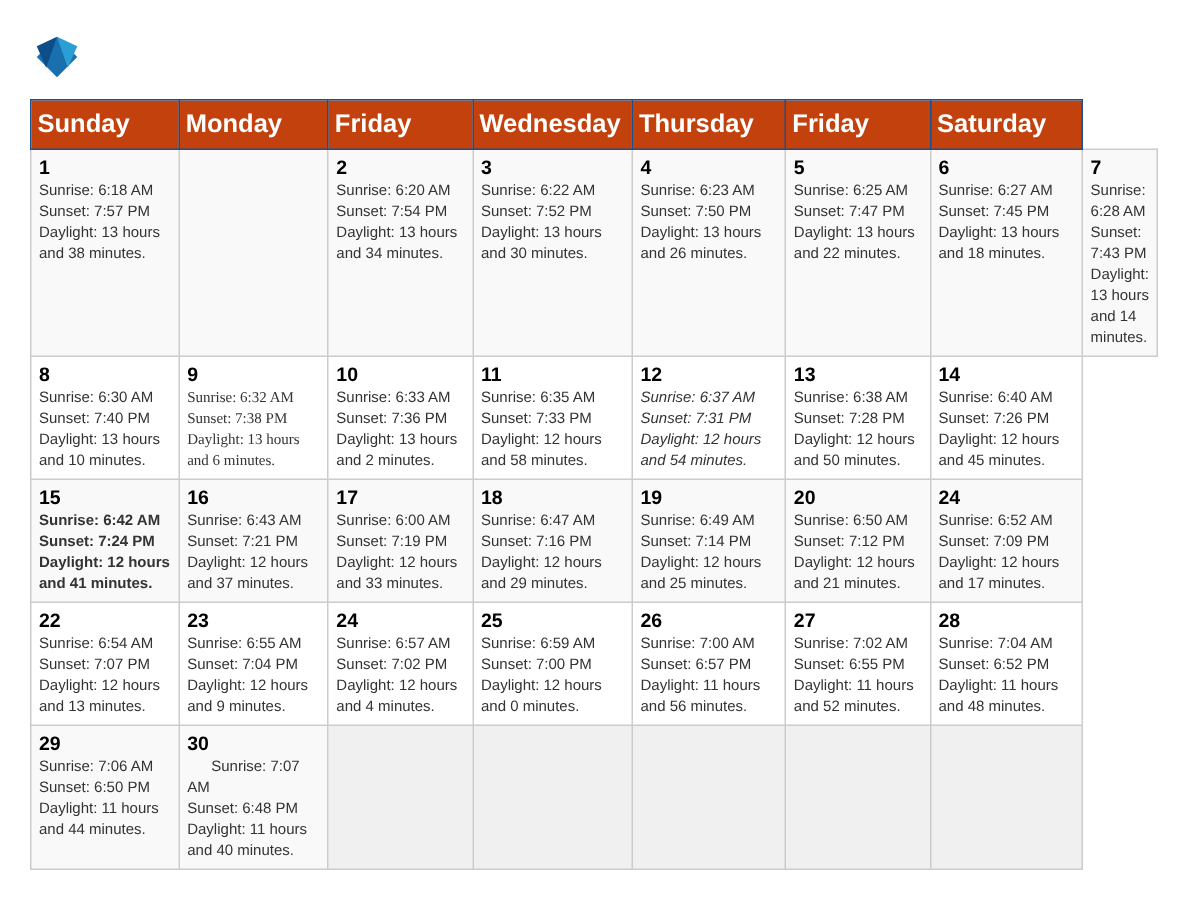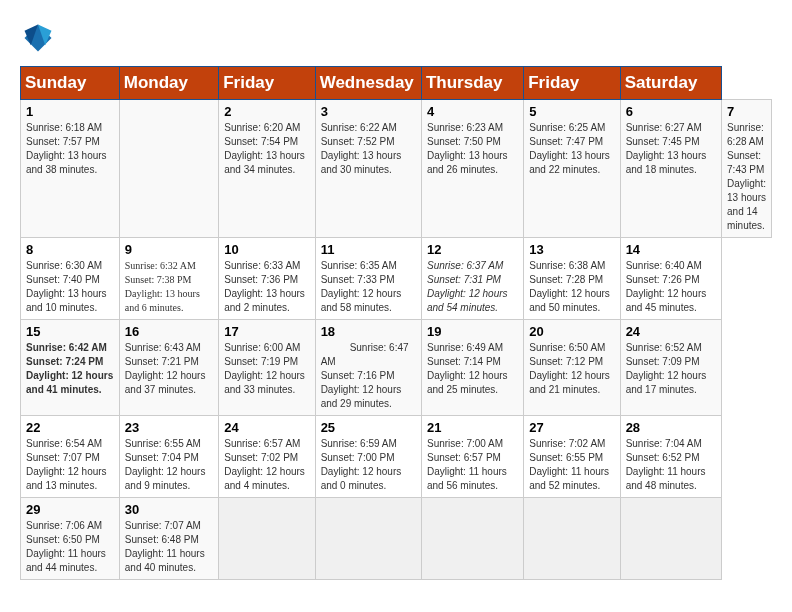--- a/index.html
+++ b/index.html
@@ -185,21 +185,21 @@
 Daylight: 12 hours
 and 41 minutes.</span></td>
         <td><span class="day-number">16</span><span class="day-info" style="white-space: pre-line;">Sunrise: 6:43 AM
 Sunset: 7:21 PM
 Daylight: 12 hours
 and 37 minutes.</span></td>
         <td><span class="day-number">17</span><span class="day-info" style="white-space: pre-line;">Sunrise: 6:00 AM
 Sunset: 7:19 PM
 Daylight: 12 hours
 and 33 minutes.</span></td>
-        <td><span class="day-number">18</span><span class="day-info" style="white-space: pre-line; margin-left: 29px;">Sunrise: 6:47 AM
+        <td><span class="day-number">18</span><span class="day-info" style="white-space: pre-line;">Sunrise: 6:47 AM
 Sunset: 7:16 PM
 Daylight: 12 hours
 and 29 minutes.</span></td>
         <td><span class="day-number">19</span><span class="day-info" style="white-space: pre-line;">Sunrise: 6:49 AM
 Sunset: 7:14 PM
 Daylight: 12 hours
 and 25 minutes.</span></td>
         <td><span class="day-number">20</span><span class="day-info" style="white-space: pre-line;">Sunrise: 6:50 AM
 Sunset: 7:12 PM
 Daylight: 12 hours
@@ -219,39 +219,39 @@
 Daylight: 12 hours
 and 9 minutes.</span></td>
         <td><span class="day-number">24</span><span class="day-info" style="white-space: pre-line; margin-top: 23px;">Sunrise: 6:57 AM
 Sunset: 7:02 PM
 Daylight: 12 hours
 and 4 minutes.</span></td>
         <td><span class="day-number">25</span><span class="day-info" style="white-space: pre-line;">Sunrise: 6:59 AM
 Sunset: 7:00 PM
 Daylight: 12 hours
 and 0 minutes.</span></td>
-        <td><span class="day-number">21</span><span class="day-info" style="white-space: pre-line;">Sunrise: 7:00 AM
+        <td><span class="day-number">26</span><span class="day-info" style="white-space: pre-line;">Sunrise: 7:00 AM
 Sunset: 6:57 PM
 Daylight: 11 hours
 and 56 minutes.</span></td>
         <td><span class="day-number">27</span><span class="day-info" style="white-space: pre-line;">Sunrise: 7:02 AM
 Sunset: 6:55 PM
 Daylight: 11 hours
 and 52 minutes.</span></td>
         <td><span class="day-number">28</span><span class="day-info" style="white-space: pre-line;">Sunrise: 7:04 AM
 Sunset: 6:52 PM
 Daylight: 11 hours
 and 48 minutes.</span></td>
       </tr>
       <tr>
         <td><span class="day-number">29</span><span class="day-info" style="white-space: pre-line;">Sunrise: 7:06 AM
 Sunset: 6:50 PM
 Daylight: 11 hours
 and 44 minutes.</span></td>
-        <td><span class="day-number">30</span><span class="day-info" style="white-space: pre-line;">Sunrise: 7:07 AM
+        <td><span class="day-number">30</span><span class="day-info" style="white-space: pre-line; margin-left: 16px;">Sunrise: 7:07 AM
 Sunset: 6:48 PM
 Daylight: 11 hours
 and 40 minutes.</span></td>
         <td class="empty"></td>
         <td class="empty"></td>
         <td class="empty"></td>
         <td class="empty"></td>
         <td class="empty"></td>
       </tr>
     </tbody>

